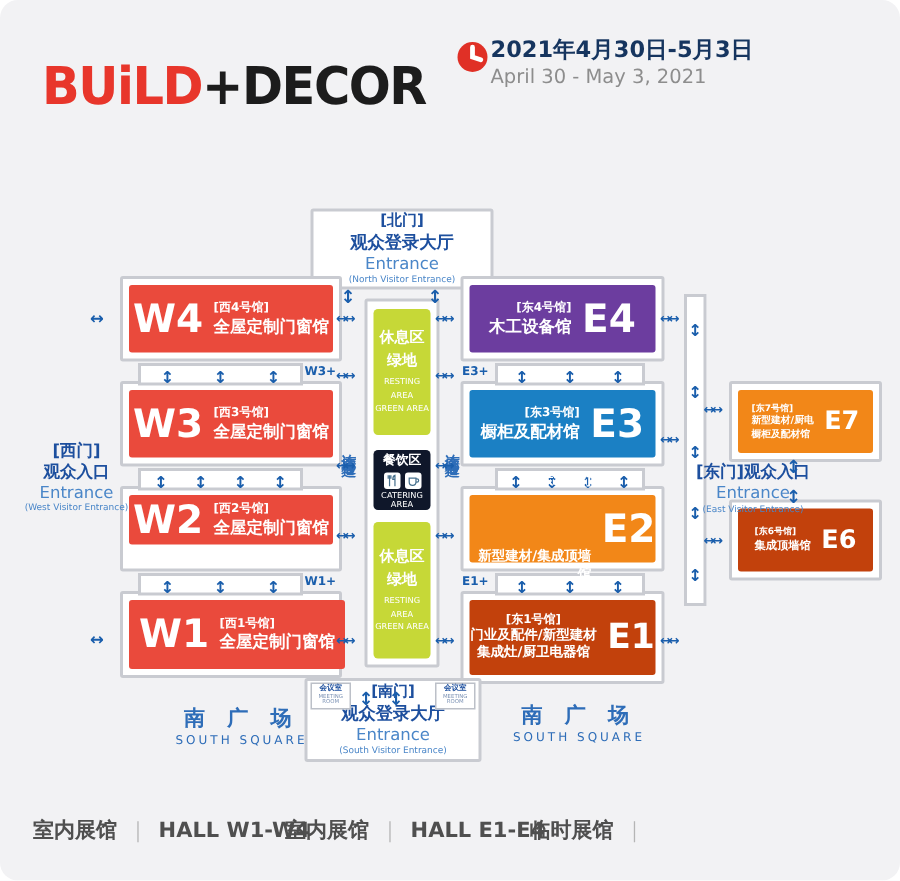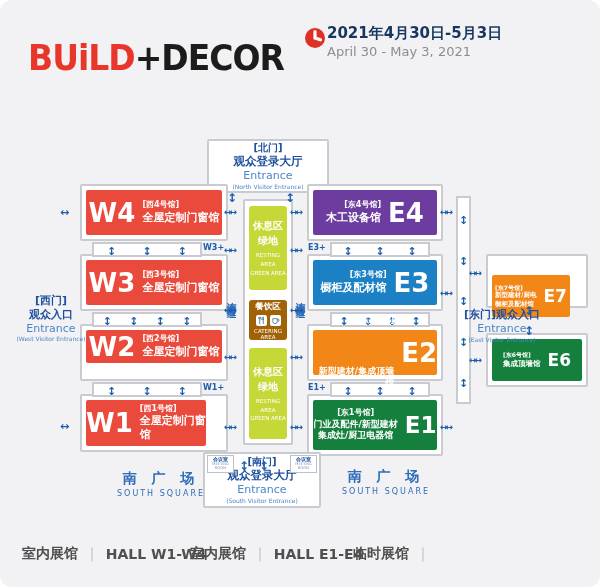--- a/index.html
+++ b/index.html
@@ -20,22 +20,22 @@
   
   .hall{position:absolute;border-radius:2px;color:#fff;display:flex;align-items:center;justify-content:center;gap:7px;box-sizing:border-box;}
   .hall .code{font-weight:bold;font-size:26px;line-height:1;}
   .hall .txt{display:flex;flex-direction:column;line-height:1.3;}
   .hall .tag{font-size:8px;font-weight:bold;}
   .hall .nm{font-size:11px;font-weight:bold;}
   .hall.small .code{font-size:17px;}
   .hall.small .tag{font-size:6px;}
   .hall.small .nm{font-size:6.5px;}
   .c-red{background:#ea4a3c;} .c-purple{background:#6c3d9f;} .c-blue{background:#1b80c4;}
-  .c-orange{background:#f28718;} .c-green{background:#15803d;}
-  .c-lime{background:#c6d837;} .c-slate{background:#a16207;}
+  .c-orange{background:#f28718;} .c-green{background:#c2410c;}
+  .c-lime{background:#c6d837;} .c-slate{background:#0f172a;}
   
   .rest{position:absolute;border-radius:3px;color:#fff;display:flex;flex-direction:column;align-items:center;justify-content:center;text-align:center;}
   .rest .zh{font-size:10px;font-weight:bold;line-height:1.5;}
   .rest .en{font-size:5.5px;line-height:1.6;margin-top:3px;}
   .cater{position:absolute;border-radius:3px;color:#fff;display:flex;flex-direction:column;align-items:center;justify-content:center;text-align:center;}
   .cater .zh{font-size:8.5px;font-weight:bold;}
   .cater .icons{display:flex;gap:3px;margin:2px 0;}
   .cater .ibox{width:11px;height:11px;background:#fff;border-radius:2px;display:flex;align-items:center;justify-content:center;}
   .cater .en{font-size:5.5px;}
   
@@ -165,21 +165,21 @@
         <span class="nm">全屋定制门窗馆</span>
       </span>
   </div>
   <div class="hall c-red" style="left:86px;top:330px;width:136px;height:33px;">
     <span class="code">W2</span>
     <span class="txt">
         <span class="tag">[西2号馆]</span>
         <span class="nm">全屋定制门窗馆</span>
       </span>
   </div>
-  <div class="hall c-red" style="left:86px;top:400px;width:120px;height:46px;">
+  <div class="hall c-red" style="left:86px;top:400px;width:144px;height:46px;">
     <span class="code">W1</span>
     <span class="txt">
         <span class="tag">[西1号馆]</span>
         <span class="nm">全屋定制门窗馆</span>
       </span>
   </div>
 
   <div class="hall c-purple" style="left:313px;top:190px;width:124px;height:45px;">
     <span class="txt" style="text-align:right;">
         <span class="tag">[东4号馆]</span>
@@ -203,21 +203,21 @@
   </div>
   <div class="hall c-green" style="left:313px;top:400px;width:124px;height:50px;">
     <span class="txt" style="text-align:center;">
         <span class="tag">[东1号馆]</span>
         <span class="nm" style="font-size:9px;">门业及配件/新型建材</span>
         <span class="nm" style="font-size:9px;">集成灶/厨卫电器馆</span>
       </span>
     <span class="code" style="font-size:23px;">E1</span>
   </div>
 
-  <div class="hall small c-orange" style="left:492px;top:275px;width:78px;height:42px;justify-content:center;">
+  <div class="hall small c-orange" style="left:492px;top:260px;width:90px;height:42px;justify-content:center;">
     <span class="txt" style="text-align:left;">
         <span class="tag">[东7号馆]</span>
         <span class="nm">新型建材/厨电</span>
         <span class="nm">橱柜及配材馆</span>
       </span>
     <span class="code">E7</span>
   </div>
   <div class="hall small c-green" style="left:492px;top:339px;width:90px;height:42px;">
     <span class="txt" style="text-align:left;">
         <span class="tag">[东6号馆]</span>

